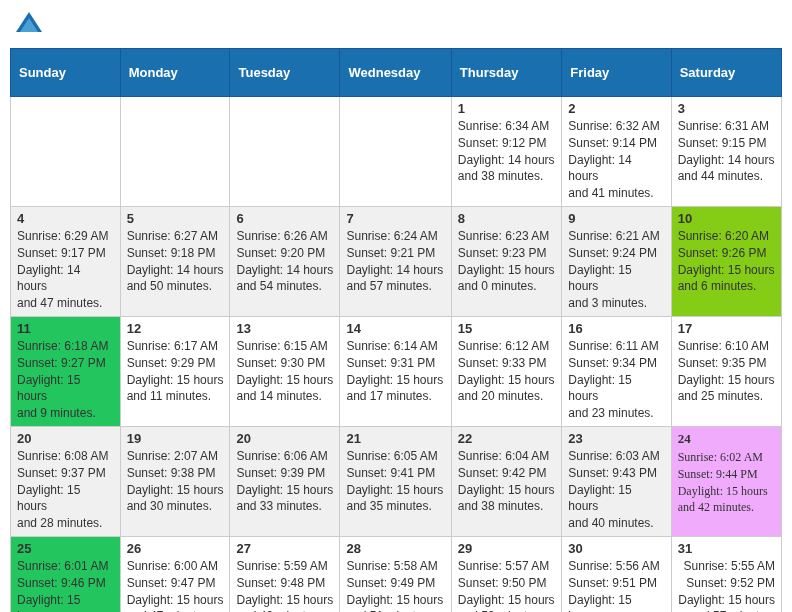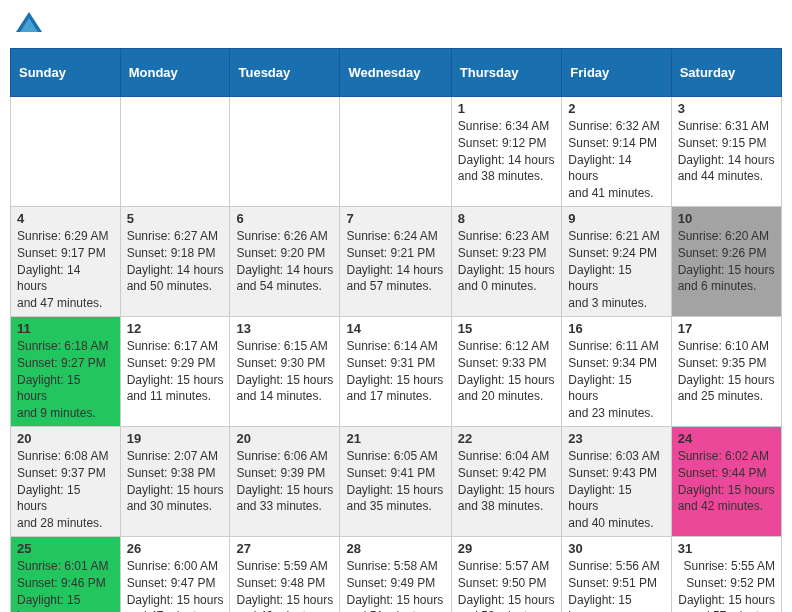--- a/index.html
+++ b/index.html
@@ -209,21 +209,21 @@
 Daylight: 15 hours
 and 0 minutes.</div>
         </td>
         <td style="background: rgb(240, 240, 240);">
           <span class="day-num">9</span>
           <div class="day-info" style="white-space: pre-line;">Sunrise: 6:21 AM
 Sunset: 9:24 PM
 Daylight: 15 hours
 and 3 minutes.</div>
         </td>
-        <td style="background: #a3a3a3;">
+        <td style="background: #84cc16;">
           <span class="day-num">10</span>
           <div class="day-info" style="white-space: pre-line;">Sunrise: 6:20 AM
 Sunset: 9:26 PM
 Daylight: 15 hours
 and 6 minutes.</div>
         </td>
       </tr>
       <tr>
         <td>
           <span class="day-num">11</span>
@@ -311,21 +311,21 @@
 Daylight: 15 hours
 and 38 minutes.</div>
         </td>
         <td style="background: rgb(240, 240, 240);">
           <span class="day-num">23</span>
           <div class="day-info" style="white-space: pre-line;">Sunrise: 6:03 AM
 Sunset: 9:43 PM
 Daylight: 15 hours
 and 40 minutes.</div>
         </td>
-        <td style="background: #ec4899;">
+        <td style="background: #f0abfc; font-family: Liberation Serif, serif;">
           <span class="day-num">24</span>
           <div class="day-info" style="white-space: pre-line;">Sunrise: 6:02 AM
 Sunset: 9:44 PM
 Daylight: 15 hours
 and 42 minutes.</div>
         </td>
       </tr>
       <tr>
         <td>
           <span class="day-num">25</span>

